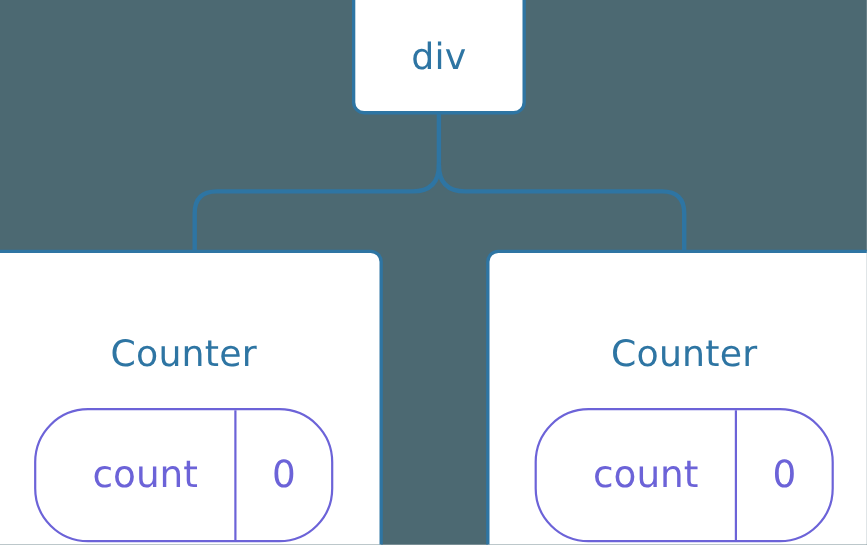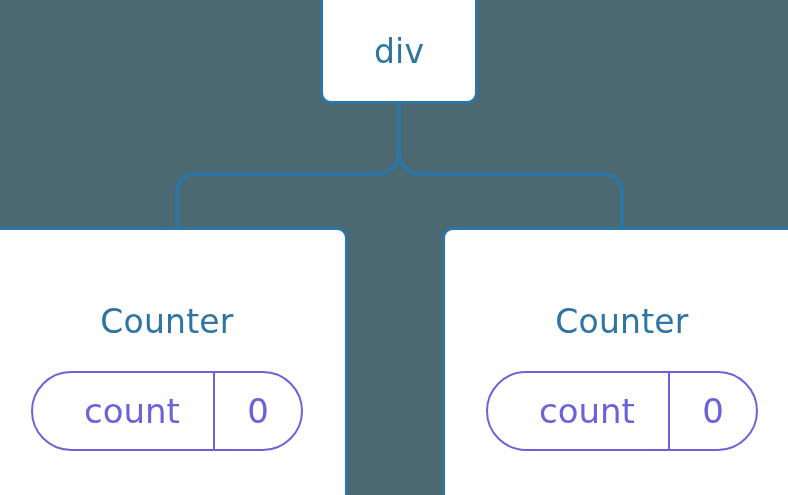--- a/index.html
+++ b/index.html
@@ -78,21 +78,21 @@
     font-size: 33px;
     color: #2E75A3;
     letter-spacing: 0.2px;
     line-height: 1;
     margin-top: 75px;
   }
 
   
   .state-pill {
     margin-top: 33px;
-    height: 80px;
+    height: 122px;
     border: 2px solid #6C63D8;
     border-radius: 49px;
     box-sizing: border-box;
     display: flex;
     align-items: stretch;
     background: transparent;
   }
   #node-child-0 .state-pill { width: 272px; }
   #node-child-1 .state-pill { width: 272px; }
 

